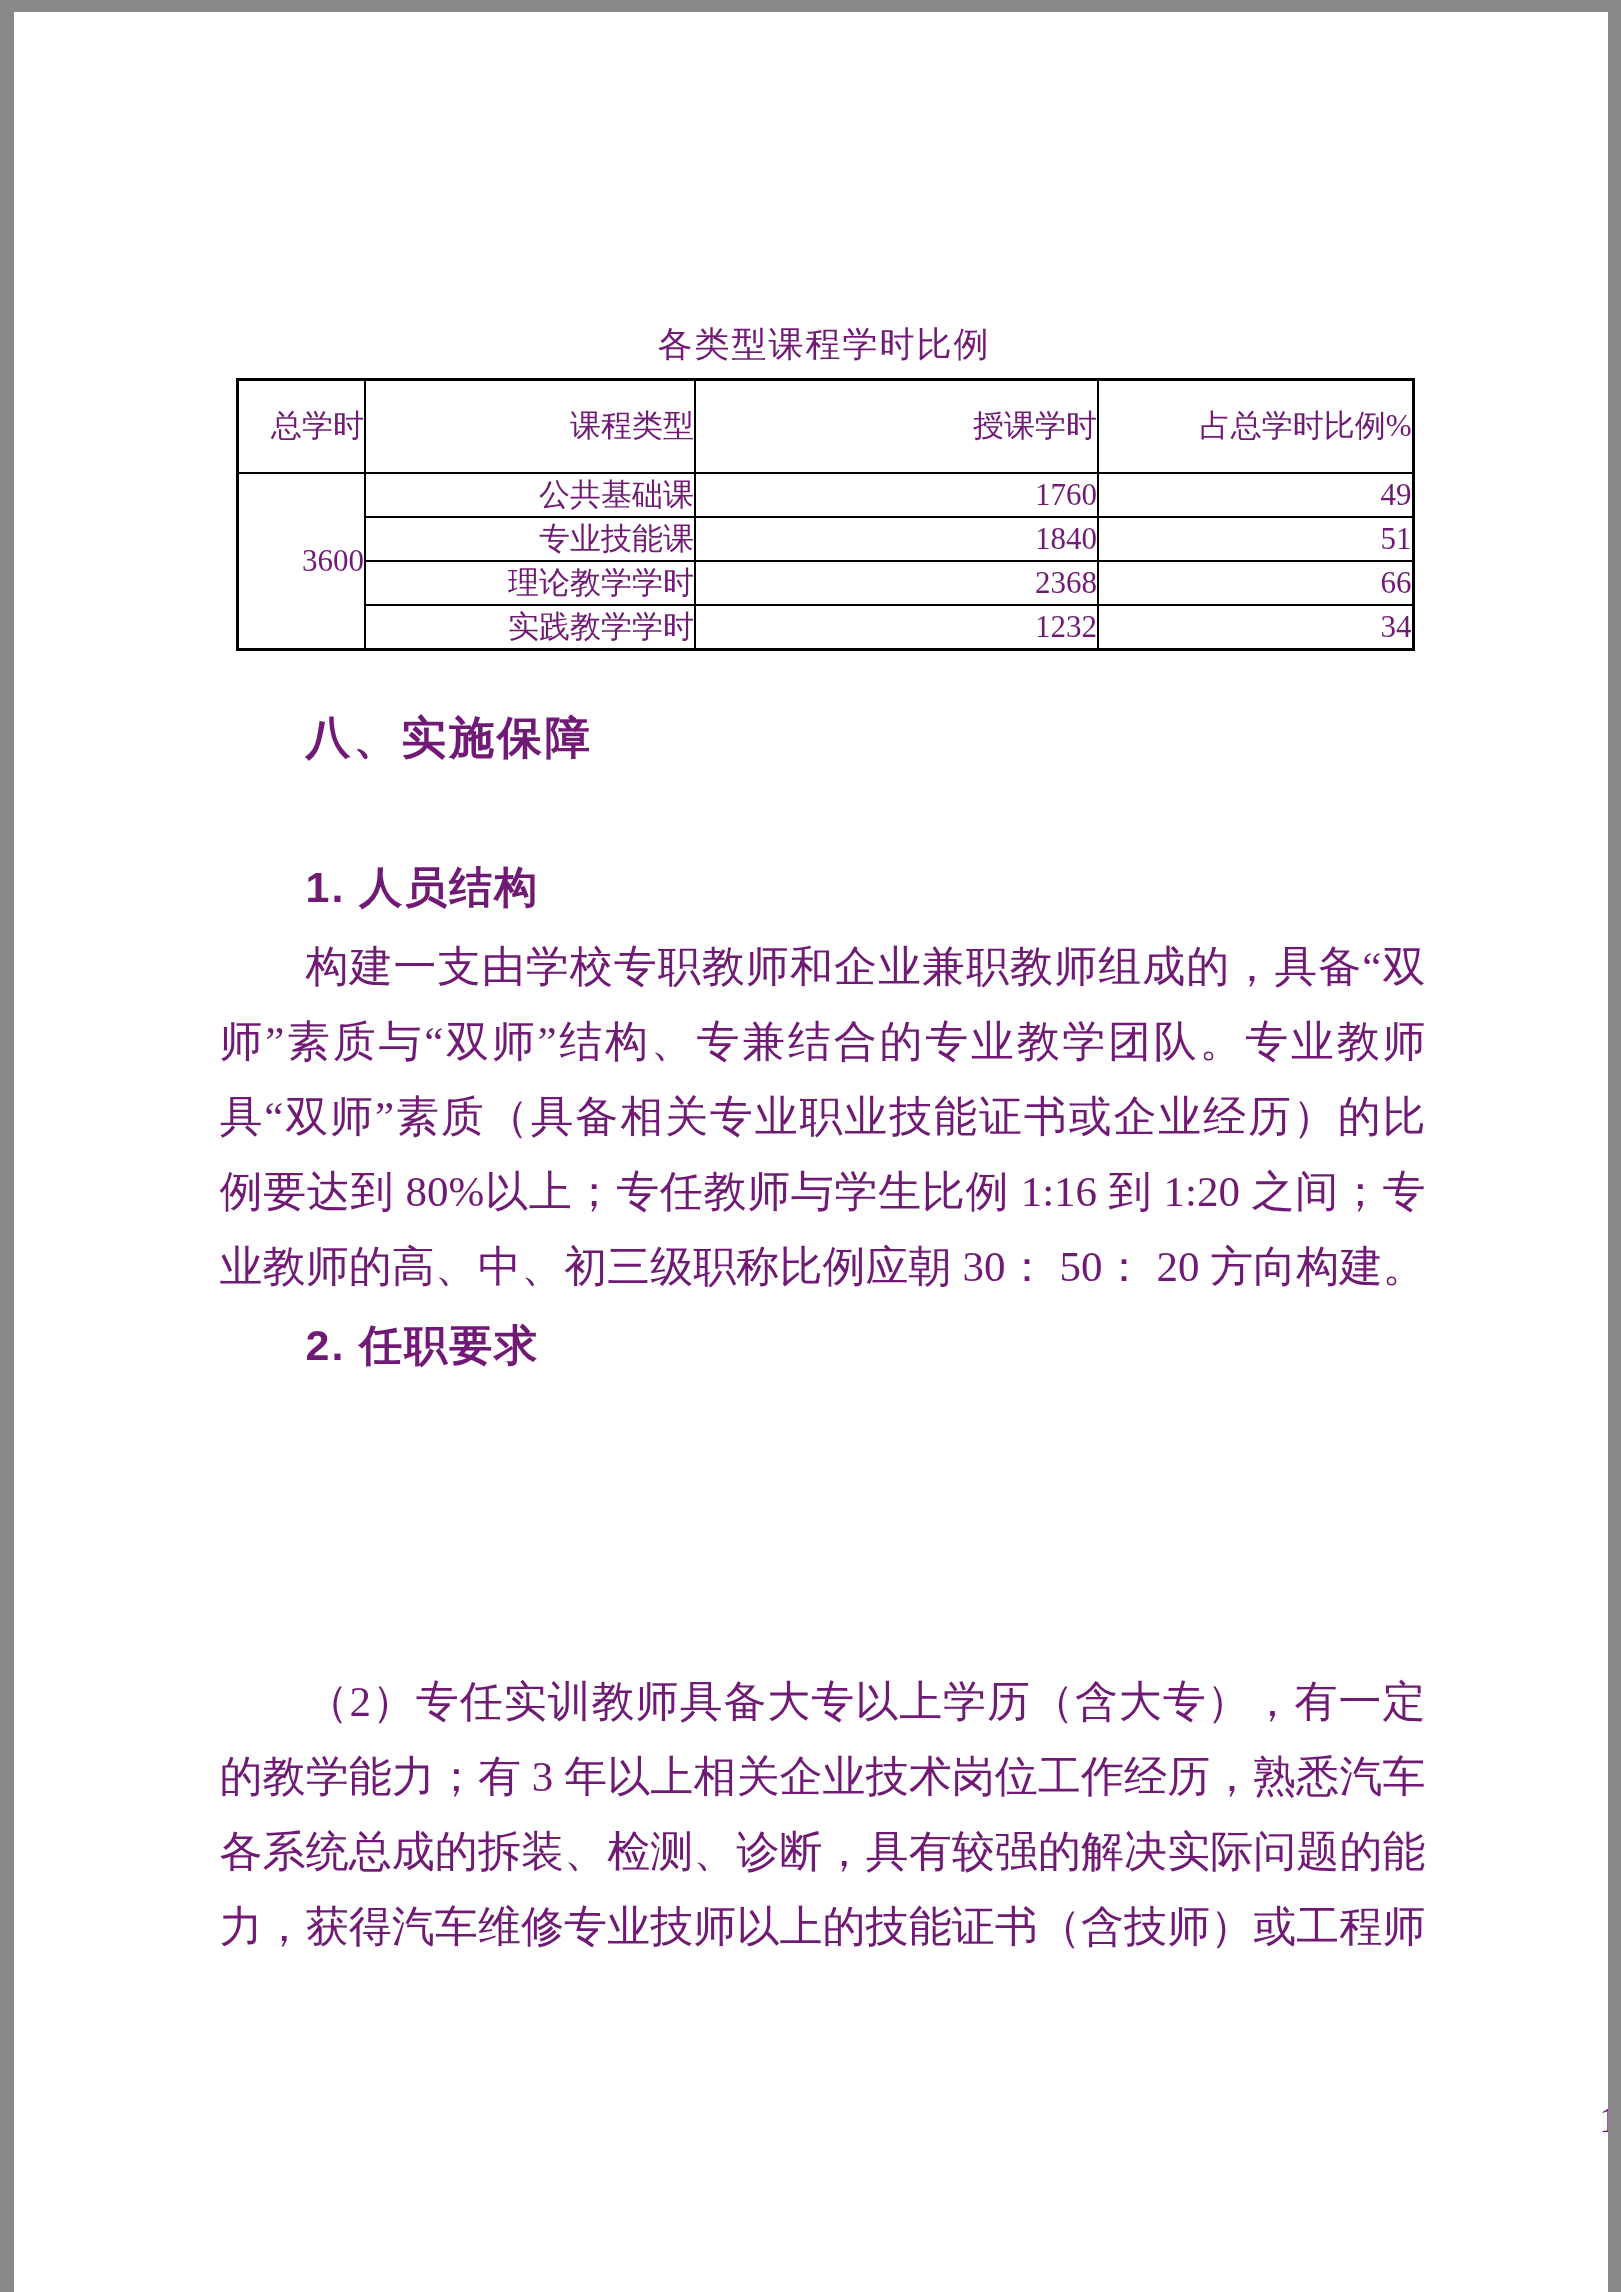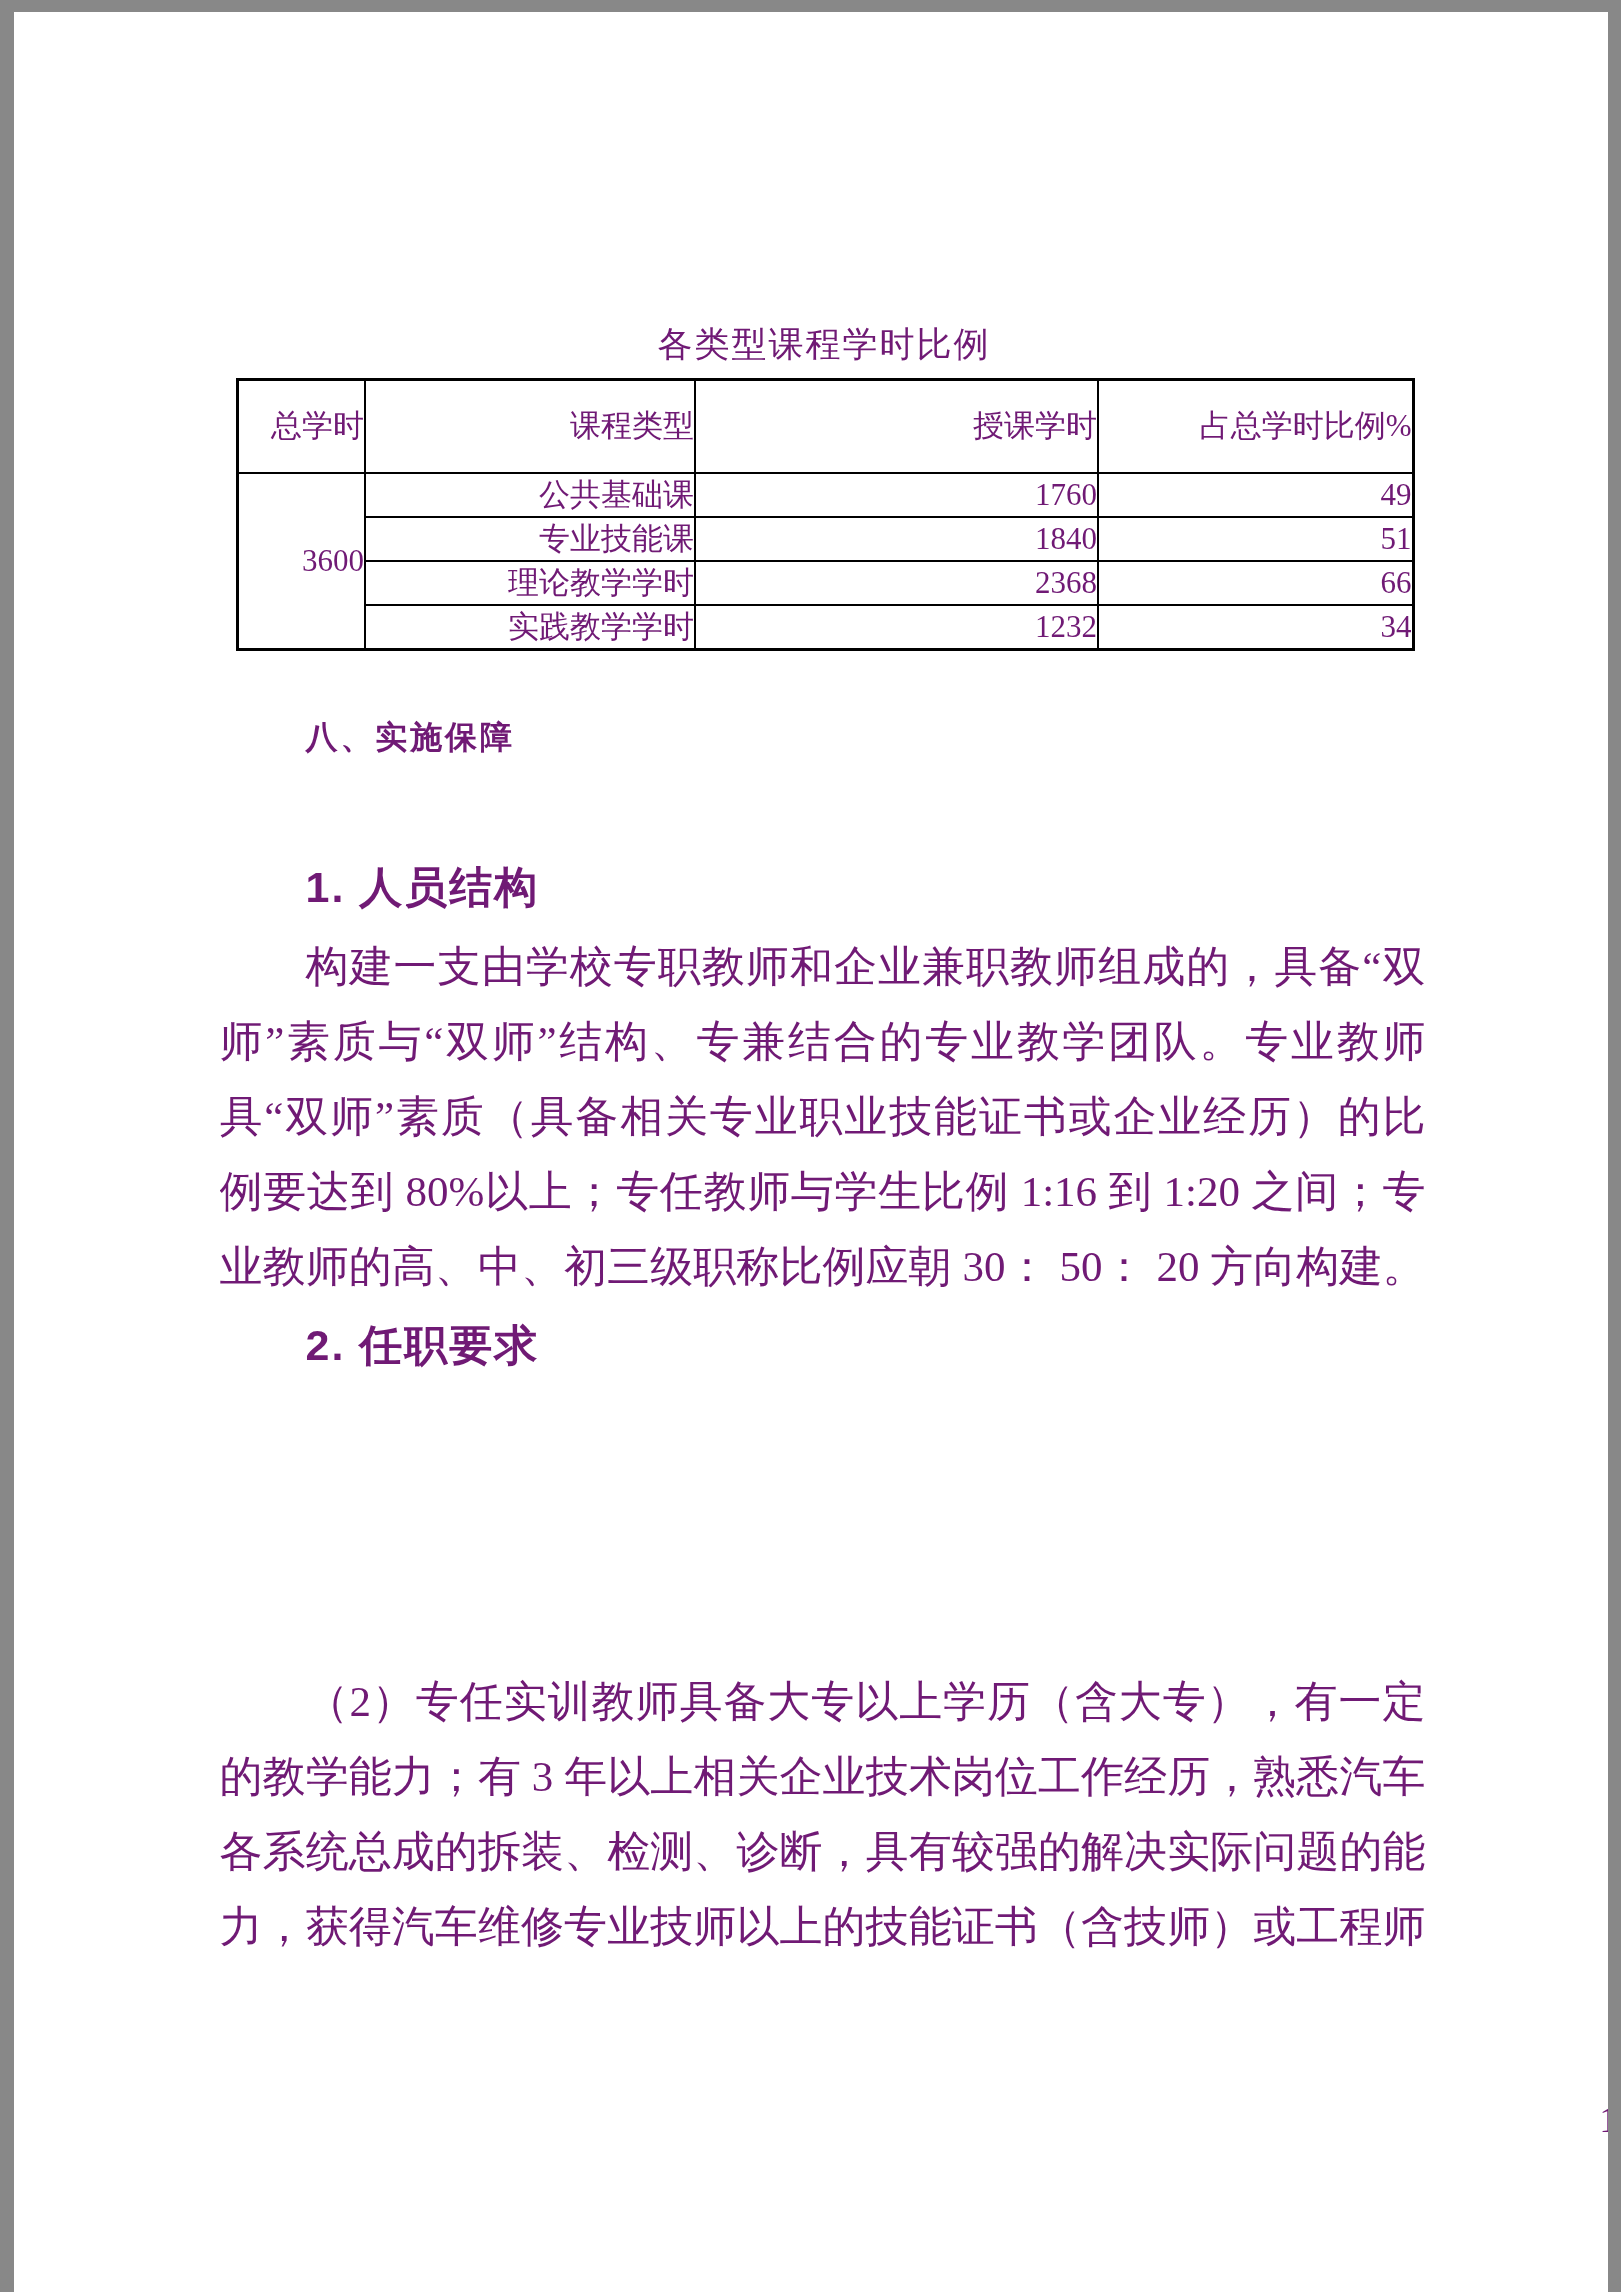--- a/index.html
+++ b/index.html
@@ -36,21 +36,21 @@
     font-size: 31px;
     padding: 0;
     overflow: hidden;
   }
   tr.hdr { height: 93px; }
   tr.body-row { height: 44px; }
   .heading1 {
     position: absolute;
     top: 698px; left: 206px; width: 1206px;
     padding-left: 86px; box-sizing: border-box;
-    font-size: 32px; line-height: 55px;
+    font-size: 45px; line-height: 55px;
     font-weight: bold;
     font-family: "Liberation Sans", "DejaVu Sans", sans-serif;
     letter-spacing: 2.9px;
   }
   .heading2 {
     position: absolute;
     top: 772px; left: 206px; width: 1206px;
     padding-left: 78px; box-sizing: border-box;
     font-size: 41px; line-height: 51px;
     letter-spacing: 2.9px;

